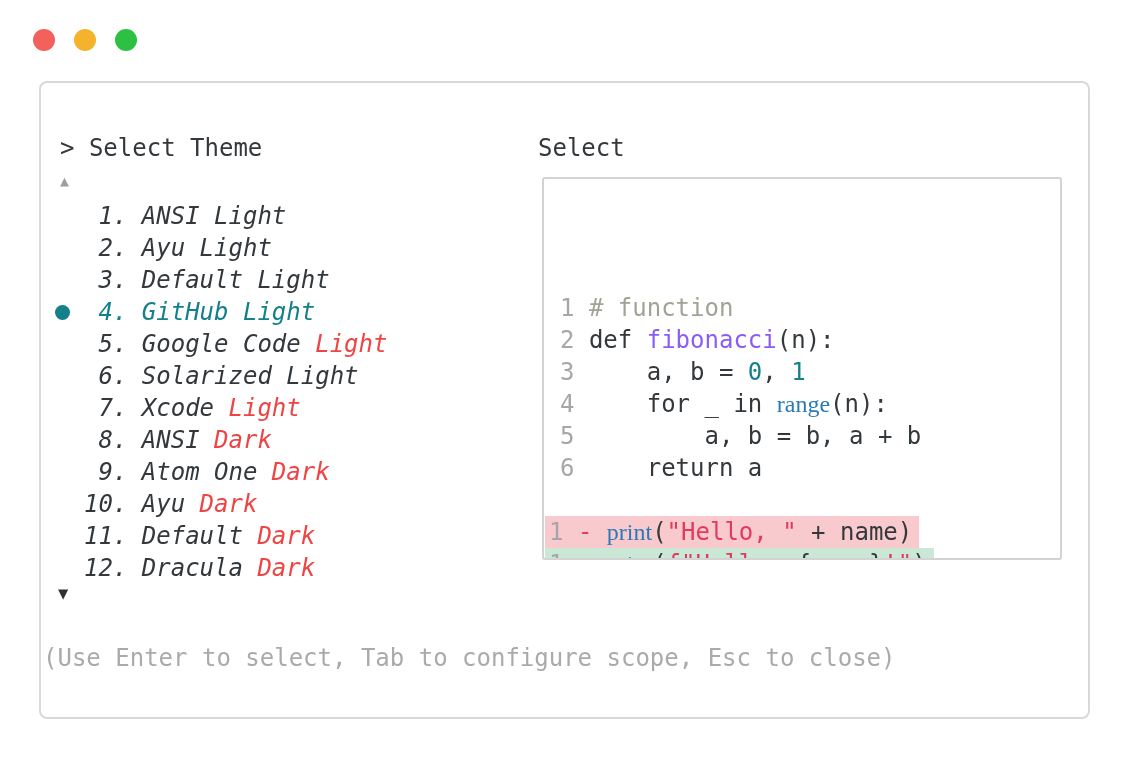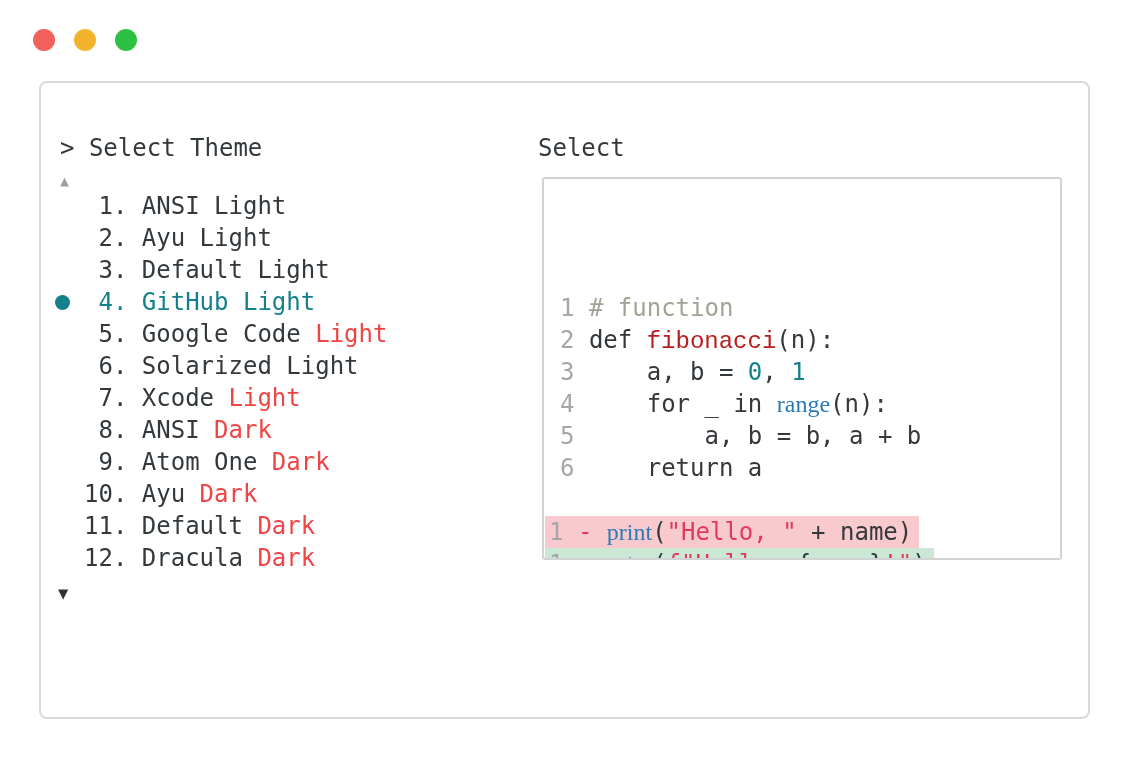--- a/index.html
+++ b/index.html
@@ -26,21 +26,21 @@
     color: #33383c;
   }
   .window > div { position: absolute; white-space: pre; }
 
   .header-row { left: 19px; top: 49px; }
   .preview-label { left: 497px; top: 49px; }
 
   .up-arrow   { left: 19px; top: 82px;  font-size: 15px; color: #9e9e9e; }
   .down-arrow { left: 17px; top: 494px; font-size: 17px; color: #2f3337; }
 
-  .theme-list { left: 43px; top: 107px; }
+  .theme-list { left: 43px; top: 117px; font-style: italic; }
   .row { position: relative; height: 32px; line-height: 32px; white-space: pre; }
   .row .num, .row .name { color: #33383c; }
   .row .muted { color: #ef4444; }
   .row.selected .num, .row.selected .name { color: #14808a; }
   .bullet {
     display: none;
     position: absolute; left: -29px; top: 50%;
     width: 15px; height: 15px; margin-top: -7.5px;
     border-radius: 50%; background: #14808a;
   }
@@ -56,21 +56,21 @@
     border-radius: 3px;
     background: #ffffff;
     overflow: hidden;
   }
   .code { padding: 49px 0 0 16px; }
   .code-line { height: 32px; line-height: 32px; white-space: pre; }
 
   .tok-linenum      { color: #a6a6a6; }
   .tok-comment      { color: #a1a394; }
   .tok-plain        { color: #33383c; margin-top: 28px; }
-  .tok-function     { color: #b91c1c; font-family: Liberation Mono, monospace; }
+  .tok-function     { color: #8b5cf6; }
   .tok-string       { color: #e23a5c; }
   .tok-builtin      { color: #2b7ab8; font-family: Liberation Serif, serif; }
   .tok-number       { color: #15808a; }
   .tok-removed-sign { color: #e23a5c; }
   .tok-added-sign   { color: #1a8a6d; }
 
   .band { display: inline-block; height: 32px; margin-left: -15px; padding: 0 7px 0 4px; }
   .band-removed { background: #f8c9cd; }
   .band-added   { background: #cbe8d7; }
 </style>
@@ -92,14 +92,15 @@
   <div class="up-arrow">▲</div>
 
   <div class="theme-list"><div class="row"><span class="num"> 1. </span><span class="name">ANSI Light</span><span class="muted"></span></div><div class="row"><span class="num"> 2. </span><span class="name">Ayu Light</span><span class="muted"></span></div><div class="row"><span class="num"> 3. </span><span class="name">Default Light</span><span class="muted"></span></div><div class="row selected"><span class="bullet"></span><span class="num"> 4. </span><span class="name">GitHub Light</span><span class="muted"></span></div><div class="row"><span class="num"> 5. </span><span class="name">Google Code</span><span class="muted"> Light</span></div><div class="row"><span class="num"> 6. </span><span class="name">Solarized Light</span><span class="muted"></span></div><div class="row"><span class="num"> 7. </span><span class="name">Xcode</span><span class="muted"> Light</span></div><div class="row"><span class="num"> 8. </span><span class="name">ANSI</span><span class="muted"> Dark</span></div><div class="row"><span class="num"> 9. </span><span class="name">Atom One</span><span class="muted"> Dark</span></div><div class="row"><span class="num">10. </span><span class="name">Ayu</span><span class="muted"> Dark</span></div><div class="row"><span class="num">11. </span><span class="name">Default</span><span class="muted"> Dark</span></div><div class="row"><span class="num">12. </span><span class="name">Dracula</span><span class="muted"> Dark</span></div></div>
 
   <div class="down-arrow">▼</div>
 
   <div class="preview-box">
     <div class="code"><div class="code-line"><span class="tok-linenum">1 </span><span class="tok-comment"># function</span></div><div class="code-line"><span class="tok-linenum">2 </span><span class="tok-plain">def </span><span class="tok-function">fibonacci</span><span class="tok-plain">(n):</span></div><div class="code-line"><span class="tok-linenum">3 </span><span class="tok-plain">    a, b = </span><span class="tok-number">0</span><span class="tok-plain">, </span><span class="tok-number">1</span></div><div class="code-line"><span class="tok-linenum">4 </span><span class="tok-plain">    for _ in </span><span class="tok-builtin">range</span><span class="tok-plain">(n):</span></div><div class="code-line"><span class="tok-linenum">5 </span><span class="tok-plain">        a, b = b, a + b</span></div><div class="code-line"><span class="tok-linenum">6 </span><span class="tok-plain">    return a</span></div><div class="code-line"></div><div class="code-line"><span class="band band-removed"><span class="tok-linenum">1 </span><span class="tok-removed-sign">-</span><span class="tok-plain"> </span><span class="tok-builtin">print</span><span class="tok-plain">(</span><span class="tok-string">"Hello, "</span><span class="tok-plain"> + name)</span></span></div><div class="code-line"><span class="band band-added"><span class="tok-linenum">1 </span><span class="tok-added-sign">+</span><span class="tok-plain"> </span><span class="tok-builtin">print</span><span class="tok-plain">(</span><span class="tok-string">f"Hello, </span><span class="tok-plain">{name}</span><span class="tok-string">!"</span><span class="tok-plain">)</span></span></div></div>
   </div>
 
+  <div class="help">(Use Enter to select, Tab to configure scope, Esc to close)</div>
 
 </div>
 
 </body></html>

